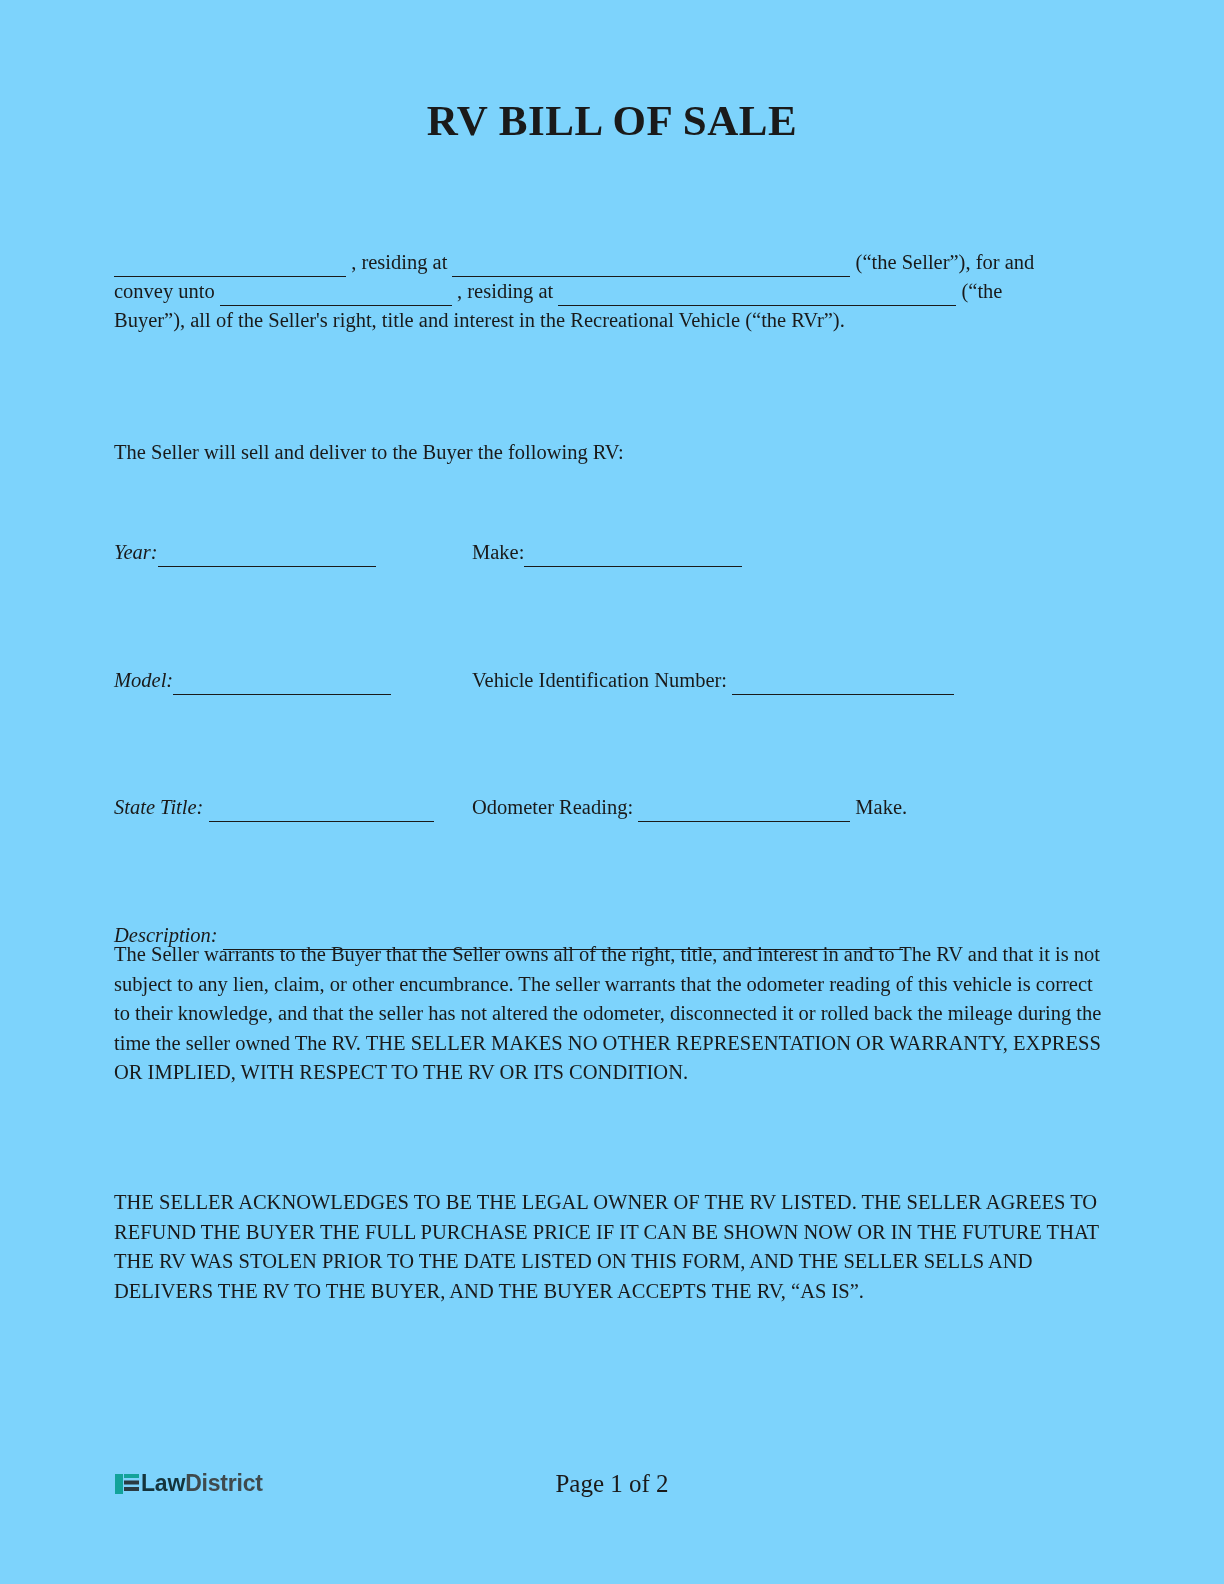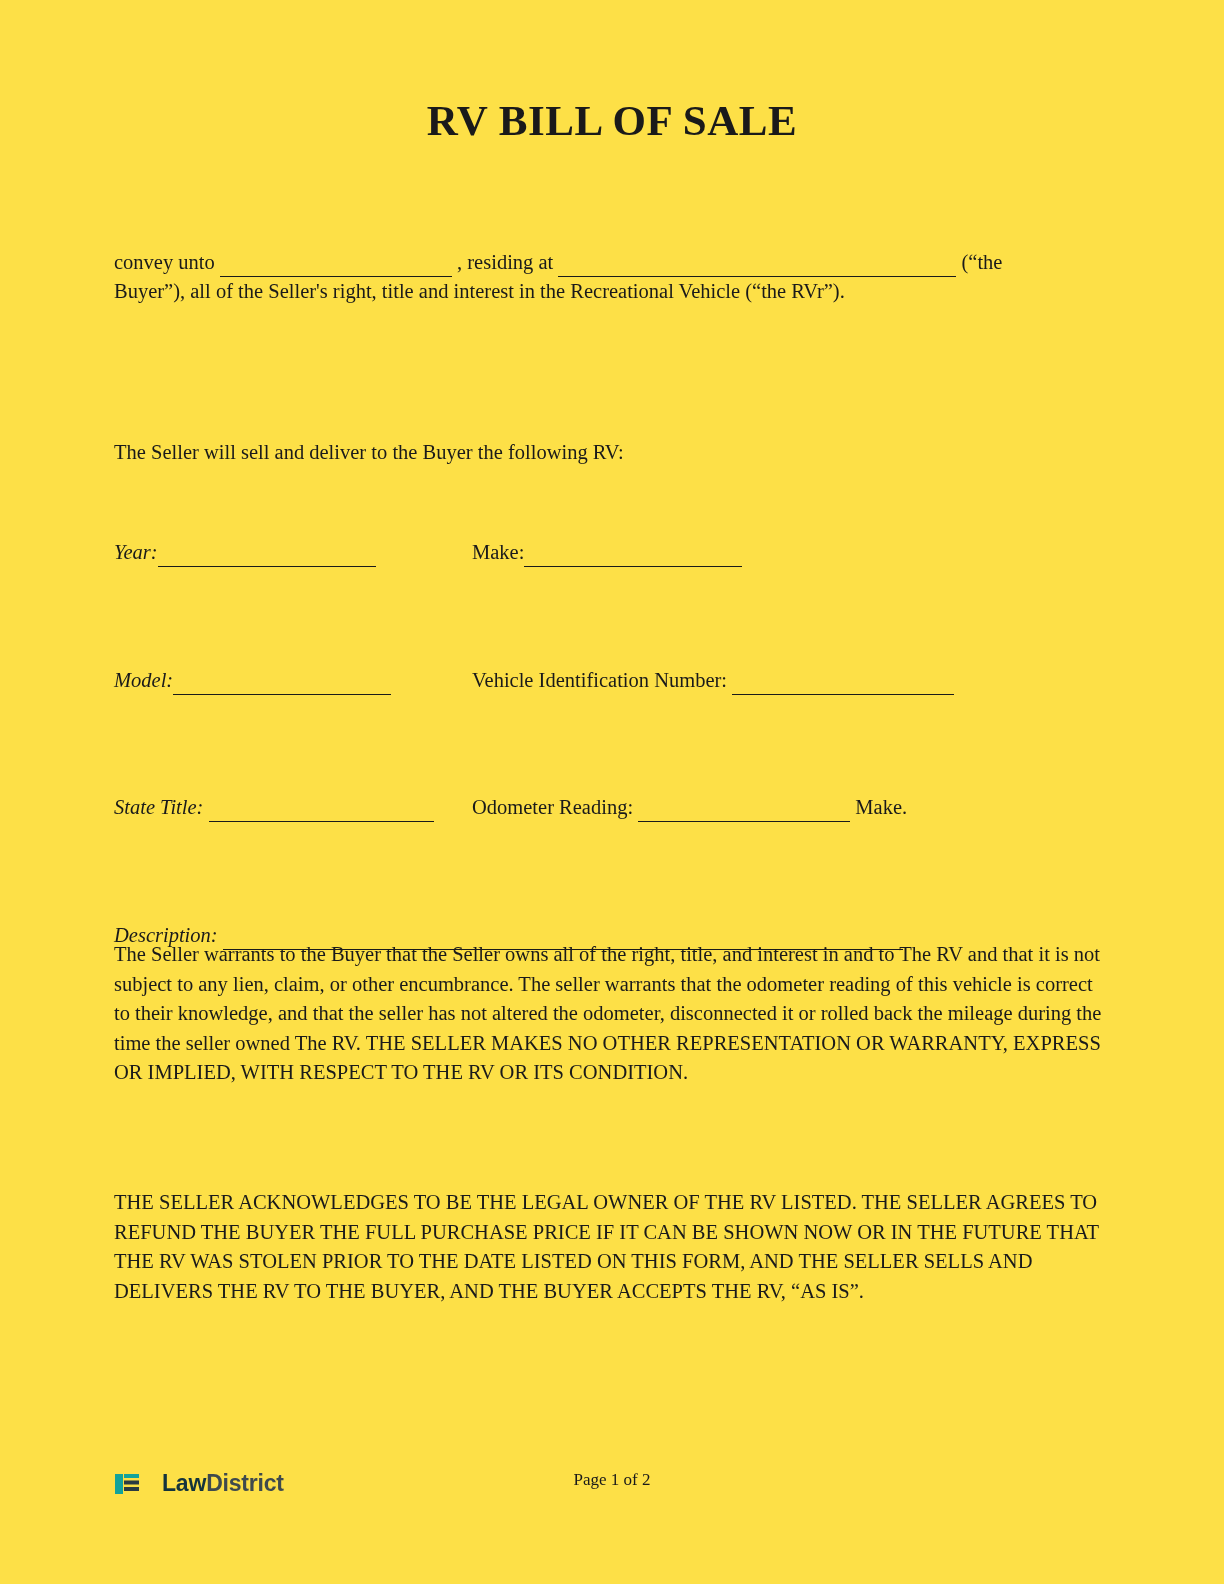--- a/index.html
+++ b/index.html
@@ -4,21 +4,21 @@
 <style>
   html, body {
     margin: 0;
     padding: 0;
     background: #ffffff;
   }
   .page {
     position: relative;
     width: 1224px;
     height: 1584px;
-    background: #fde047;
+    background: #7dd3fc;
     font-family: "Liberation Serif", "DejaVu Serif", serif;
     color: #1a1a1a;
     box-sizing: border-box;
     overflow: hidden;
   }
   .doc-title {
     position: absolute;
     top: 96px;
     left: 0;
     width: 100%;
@@ -93,52 +93,58 @@
   }
   .para-warrant { top: 930px; }
   .para-ack { top: 1178px; }
 
   .footer-logo {
     position: absolute;
     left: 114px;
     top: 1470px;
     display: flex;
     align-items: center;
-    gap: 22px;
+    gap: 1px;
   }
   .logo-mark {
     width: 26px;
     height: 26px;
     position: relative;
   }
   .logo-text {
     font-family: "Liberation Sans", sans-serif;
     font-size: 23px;
     letter-spacing: -0.2px;
   }
   .logo-text .law { font-weight: bold; color: #14343c; }
   .logo-text .district { font-weight: bold; color: #3f4a4d; }
 
   .page-num {
     position: absolute;
     top: 1470px;
     left: 0;
     width: 100%;
     text-align: center;
-    font-size: 17px;
+    font-size: 25px;
   }
 </style>
 </head>
 <body>
 
 <div class="page">
 
   <div class="doc-title">RV BILL OF SALE</div>
 
   <div class="body-block intro">
+    <div class="line">
+      <span class="ul ul-a"></span>
+      <span>, residing at</span>
+      <span class="ul ul-b"></span>
+      <span>(“the Seller”), for and</span>
+    </div>
     <div class="line">
       <span>convey unto</span>
       <span class="ul ul-c"></span>
       <span>, residing at</span>
       <span class="ul ul-d"></span>
       <span>(“the</span>
     </div>
     <div class="line">Buyer”), all of the Seller's right, title and interest in the Recreational Vehicle (“the RVr”).</div>
   </div>
 

